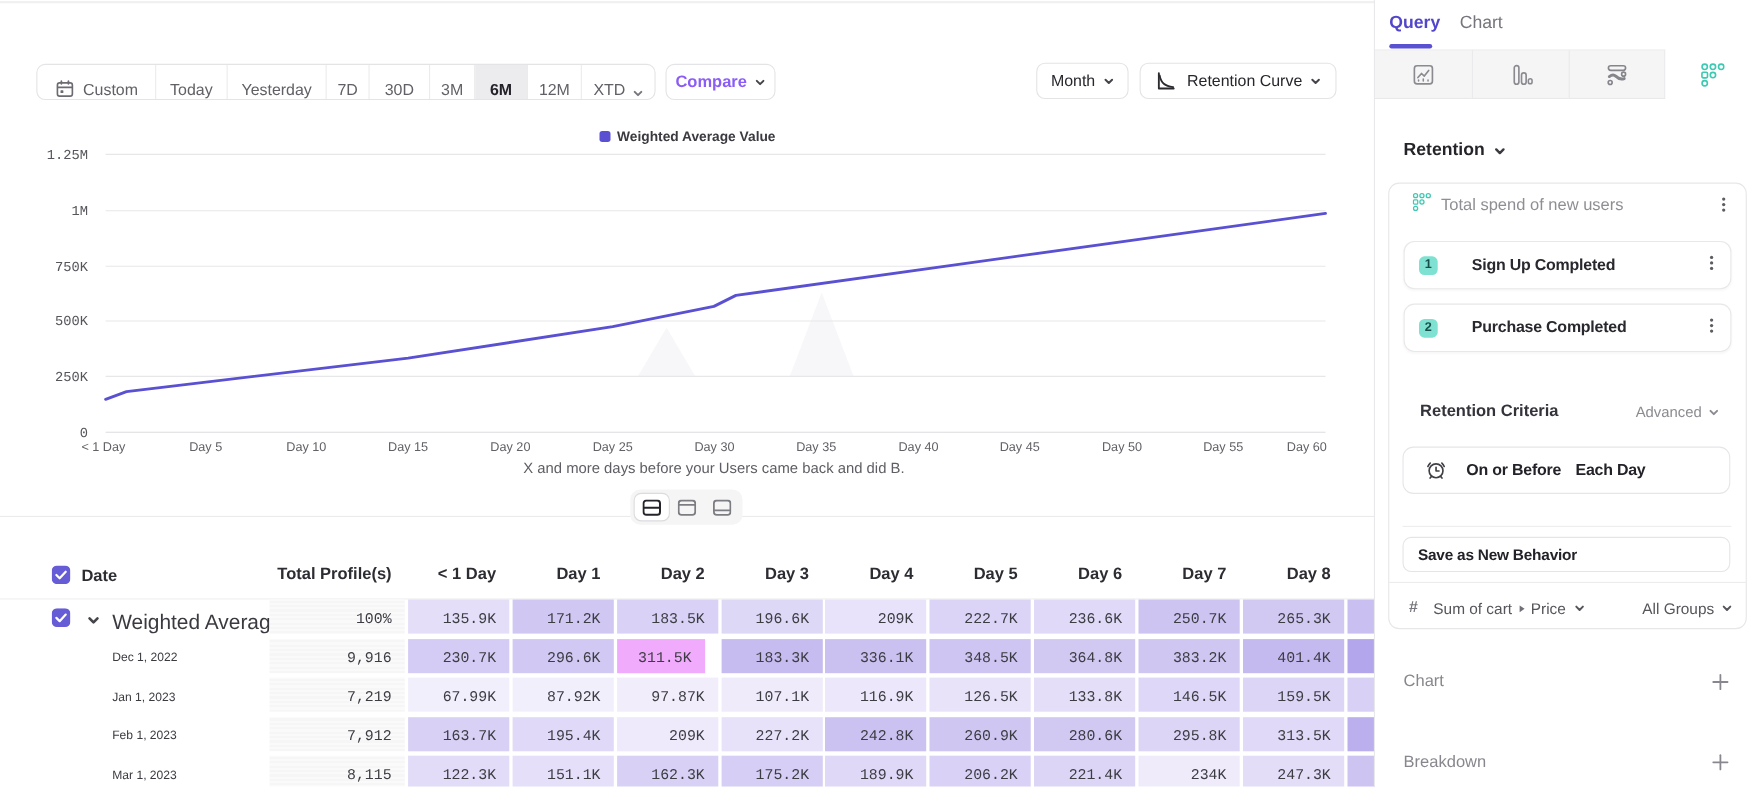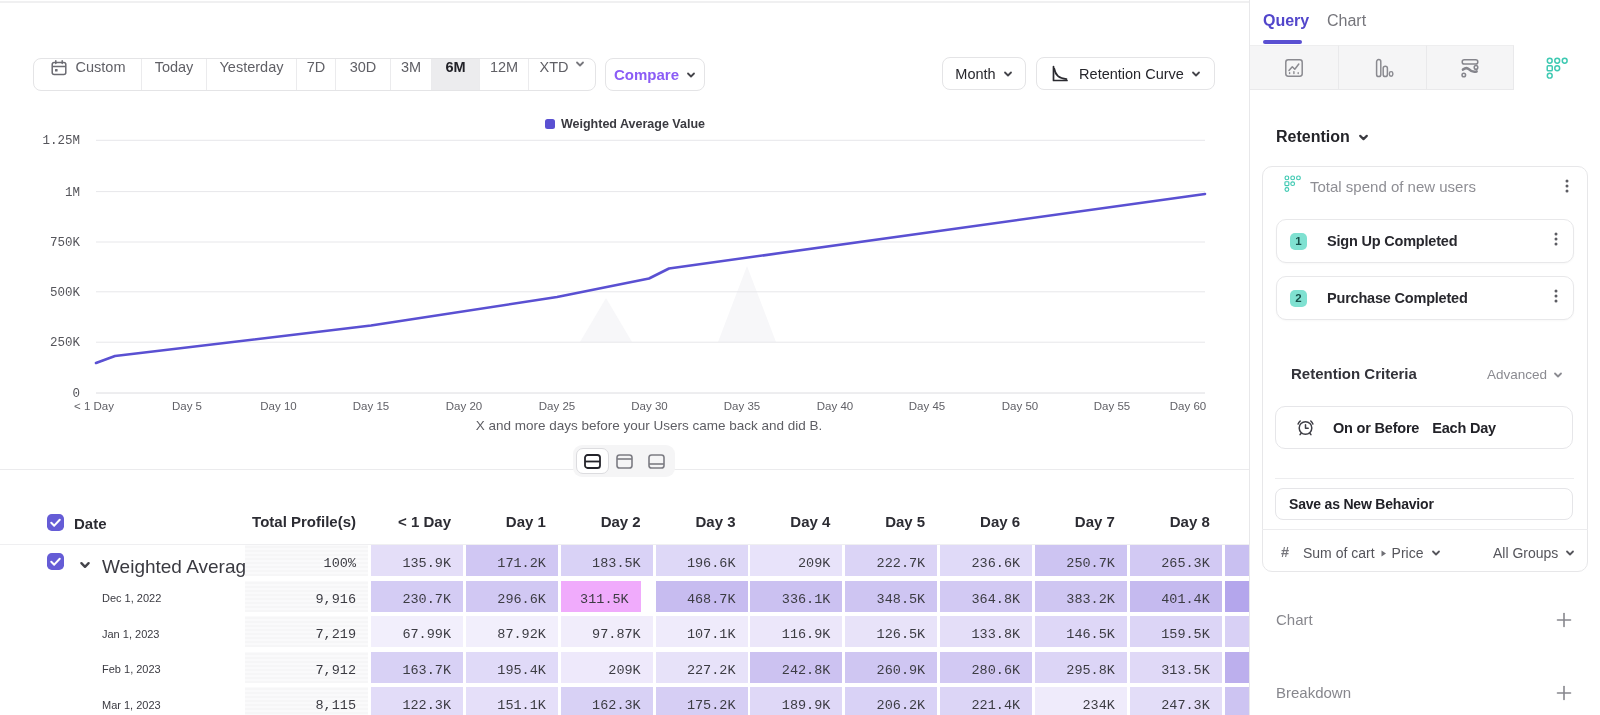--- a/index.html
+++ b/index.html
@@ -4,21 +4,21 @@
 * { margin:0; padding:0; box-sizing:border-box; }
 html,body { width:1600px; height:715px; background:#fff; overflow:hidden;
   font-family:"Liberation Sans", sans-serif; }
 .abs { position:absolute; }
 .mono { font-family:"Liberation Mono", monospace; }
 #page { position:relative; width:1600px; height:715px; }
 
 
 #segbar { position:absolute; left:33px; top:58px; height:33px; display:flex;
   border:1px solid #e4e4e6; border-radius:8px; background:#fff; overflow:hidden; }
-.seg { display:flex; align-items:flex-start; justify-content:center; font-size:14.5px;
+.seg { display:flex; align-items:flex-end; justify-content:center; font-size:14.5px;
   color:#606066; border-right:1px solid #ebebed; height:100%; }
 .seg:last-child { border-right:none; }
 .seg.sel { background:#ececee; color:#222228; font-weight:700; }
 .btn { position:absolute; display:flex; align-items:center; justify-content:center;
   border:1px solid #e4e4e6; border-radius:8px; background:#fff; font-size:14.5px;
   color:#26262c; font-weight:500; }
 
 
 .cell { position:absolute; height:31px; font-family:"Liberation Mono", monospace;
   font-size:13.5px; color:#3c3c43; text-align:right; line-height:38px; padding-right:12px; }
@@ -33,21 +33,21 @@
 
 #side { position:absolute; left:1250px; top:0; width:350px; height:715px; background:#fff; }
 .tabicon { position:absolute; top:45px; height:45px; display:flex; align-items:center;
   justify-content:center; background:#f5f5f6; border-bottom:1px solid #e9e9eb; border-top:1px solid #eeeeef; }
 .evcard { position:absolute; left:26px; width:298px; height:44px; border:1px solid #e8e8ea;
   border-radius:10px; background:#fff; display:flex; align-items:center;
   box-shadow:0 1px 2px rgba(0,0,0,0.03); }
 .badge { width:17px; height:17px; border-radius:5px; background:#7fe1d1; color:#17504a;
   font-size:11.5px; font-weight:700; display:flex; align-items:center; justify-content:center;
   margin-left:13px; }
-.evname { font-size:14.5px; font-weight:700; letter-spacing:-0.2px; color:#28282e; margin-left:20px; flex:1; }
+.evname { font-size:14.5px; font-weight:700; letter-spacing:-0.2px; color:#28282e; margin-left:31px; flex:1; }
 </style></head>
 <body>
 <div id="page">
 <div class="abs" style="left:0;top:1px;width:1600px;height:2px;background:#f0f0f1"></div>
 
 <div id="segbar">
       <div class="seg" style="width:108px"><svg width="18" height="18" viewBox="0 0 18 18" style="margin-right:8px">
           <rect x="2.2" y="3.4" width="13.6" height="12" rx="2" fill="none" stroke="#6b6b72" stroke-width="1.5"></rect>
           <line x1="2.2" y1="7.4" x2="15.8" y2="7.4" stroke="#6b6b72" stroke-width="1.5"></line>
           <line x1="5.8" y1="1.8" x2="5.8" y2="4.4" stroke="#6b6b72" stroke-width="1.5" stroke-linecap="round"></line>
@@ -183,21 +183,21 @@
     <div class="cell" style="left:750.4px;top:545px;width:92.0px;background:#e8e3fa">209K</div>
     <div class="cell" style="left:845.2px;top:545px;width:92.0px;background:#dbd4f6">222.7K</div>
     <div class="cell" style="left:940.1px;top:545px;width:92.0px;background:#e0daf8">236.6K</div>
     <div class="cell" style="left:1034.9px;top:545px;width:92.0px;background:#cdc4f2">250.7K</div>
     <div class="cell" style="left:1129.8px;top:545px;width:92.0px;background:#d2c9f3">265.3K</div>
     <div class="cell" style="left:1224.7px;top:545px;width:25.3px;background:#c9c0f1"></div>
     <div class="tp" style="top:580.5px">9,916</div>
     <div class="cell" style="left:371.0px;top:580.5px;width:92.0px;background:#d4ccf4">230.7K</div>
     <div class="cell" style="left:465.9px;top:580.5px;width:92.0px;background:#d1c8f3">296.6K</div>
     <div class="cell" style="left:560.7px;top:580.5px;width:80px;background:#f0abfc">311.5K</div>
-    <div class="cell" style="left:655.5px;top:580.5px;width:92.0px;background:#c7bcf0">468.7K</div>
+    <div class="cell" style="left:655.5px;top:580.5px;width:92.0px;background:#c7bcf0">183.3K</div>
     <div class="cell" style="left:750.4px;top:580.5px;width:92.0px;background:#cbc1f1">336.1K</div>
     <div class="cell" style="left:845.2px;top:580.5px;width:92.0px;background:#cec5f2">348.5K</div>
     <div class="cell" style="left:940.1px;top:580.5px;width:92.0px;background:#d2c9f3">364.8K</div>
     <div class="cell" style="left:1034.9px;top:580.5px;width:92.0px;background:#cfc6f2">383.2K</div>
     <div class="cell" style="left:1129.8px;top:580.5px;width:92.0px;background:#c5baef">401.4K</div>
     <div class="cell" style="left:1224.7px;top:580.5px;width:25.3px;background:#b4a6ec"></div>
     <div class="tp" style="top:616px">7,219</div>
     <div class="cell" style="left:371.0px;top:616px;width:92.0px;background:#f2effc">67.99K</div>
     <div class="cell" style="left:465.9px;top:616px;width:92.0px;background:#f2effc">87.92K</div>
     <div class="cell" style="left:560.7px;top:616px;width:92.0px;background:#f1edfb">97.87K</div>

